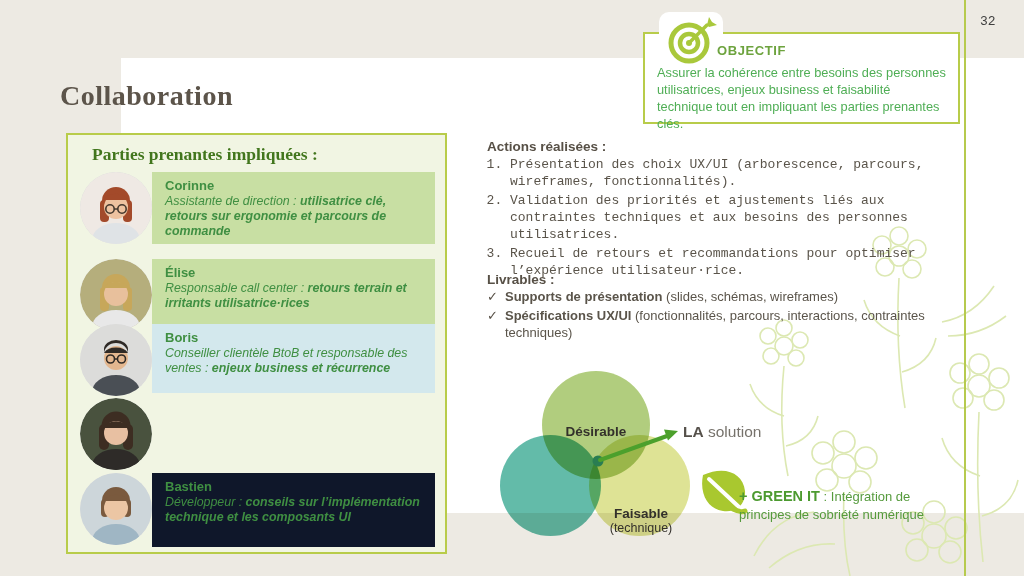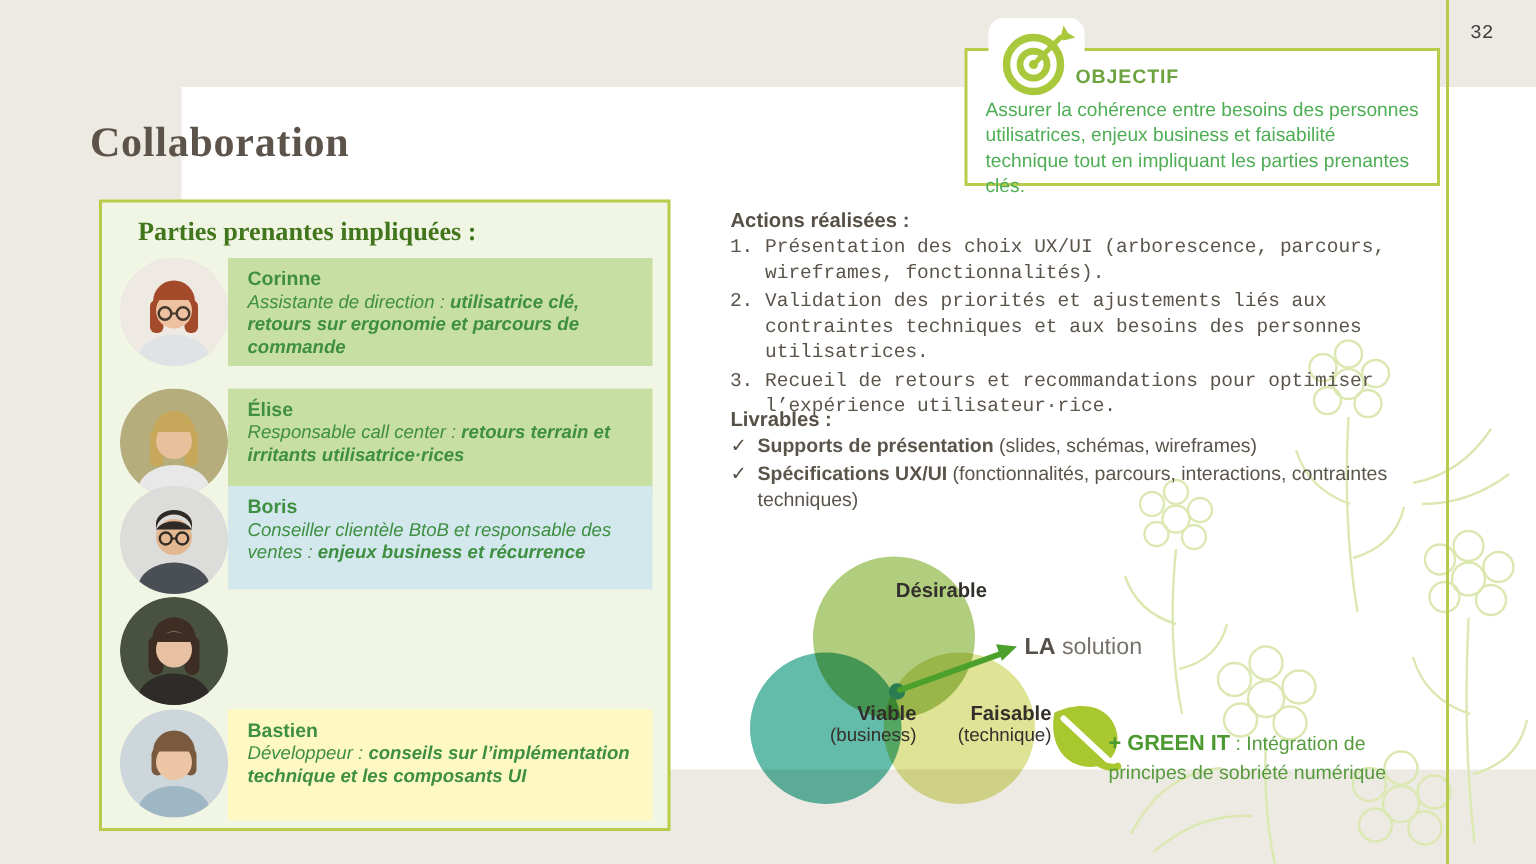--- a/index.html
+++ b/index.html
@@ -31,21 +31,21 @@
   
   .stake-box{left:66px;top:133px;width:377px;height:417px;background:#f1f5e3;border:2px solid #b8cc4a;}
   .stake-heading{
     left:24px;top:9px;font-family:"Liberation Serif",serif;font-weight:bold;
     font-size:17.5px;color:#42761d;
   }
   .person-row{left:0;width:377px;}
   .person-card{position:absolute;left:84px;width:283px;height:100%;}
   .card-green{background:#c8dfa3;}
   .card-blue{background:#d3e8ed;}
-  .card-yellow{background:#fef9c3;}
+  .card-yellow{background:#0f172a;}
   .person-photo{
     position:absolute;left:12px;top:0;width:72px;height:72px;border-radius:50%;
     overflow:hidden;background:#ddd;
   }
   .person-name{position:absolute;left:13px;top:6px;font-size:13px;font-weight:bold;color:#3f8f42;}
   .person-desc{
     position:absolute;left:13px;top:22px;width:262px;
     font-size:12.4px;font-style:italic;color:#3f8f42;line-height:1.22;
   }
   .person-desc b{font-weight:bold;}
@@ -59,21 +59,21 @@
   .deliv-item{position:relative;padding-left:18px;font-size:13px;line-height:1.3;margin-top:2px;}
   .deliv-item .check{position:absolute;left:0;top:0;color:#575046;font-size:13px;}
   .deliv-item b{font-weight:bold;}
 
   
   .venn{left:495px;top:368px;width:200px;height:170px;}
   .venn-circle{position:absolute;border-radius:50%;mix-blend-mode:multiply;opacity:.92;}
   .vc1{left:47px;top:3px;width:108px;height:108px;background:#abc973;}
   .vc2{left:5px;top:67px;width:101px;height:101px;background:#55b5a2;}
   .vc3{left:94px;top:67px;width:101px;height:101px;background:#dbe18c;}
-  .venn-label{position:absolute;text-align:right;color:#33302b;line-height:1.12;}
+  .venn-label{position:absolute;text-align:center;color:#33302b;line-height:1.12;margin-top:38px;}
   .venn-label .vt{font-size:13.5px;font-weight:bold;}
   .venn-label .vs{font-size:12.5px;}
   .vl1{left:39px;top:18px;width:124px;}
   .vl2{left:-4px;top:100px;width:120px;}
   .vl3{left:86px;top:100px;width:120px;}
   .la-solution{left:683px;top:423px;font-size:15.5px;color:#76726b;}
   .la-solution b{color:#55504a;}
 
   
   .leaf-icon{left:699px;top:461px;width:50px;height:54px;}
@@ -279,24 +279,20 @@
   </div>
 </div>
 
 <div class="abs venn">
   <div class="venn-circle vc1"></div>
   <div class="venn-circle vc2"></div>
   <div class="venn-circle vc3"></div>
   <div class="venn-label vl1">
     <div class="vt">Désirable</div>
   </div>
-  <div class="venn-label vl2">
-    <div class="vt">Viable</div>
-    <div class="vs">(business)</div>
-  </div>
   <div class="venn-label vl3">
     <div class="vt">Faisable</div>
     <div class="vs">(technique)</div>
   </div>
   <svg class="abs" style="left:0;top:0;width:200px;height:170px;" viewBox="0 0 200 170">
     <circle cx="103" cy="93" r="5.5" fill="#2a7d52"></circle>
     <path d="M105 92 L172 68" stroke="#4ca02c" stroke-width="4" stroke-linecap="round"></path>
     <path d="M183 63 l-14 -1.5 l4 11 z" fill="#4ca02c"></path>
   </svg>
 </div>

